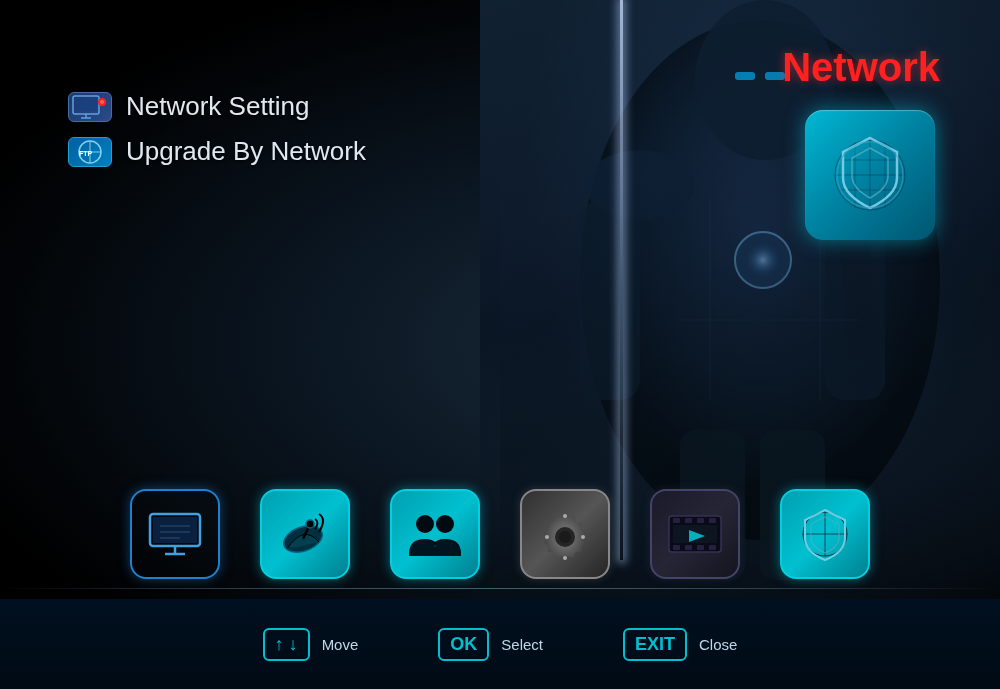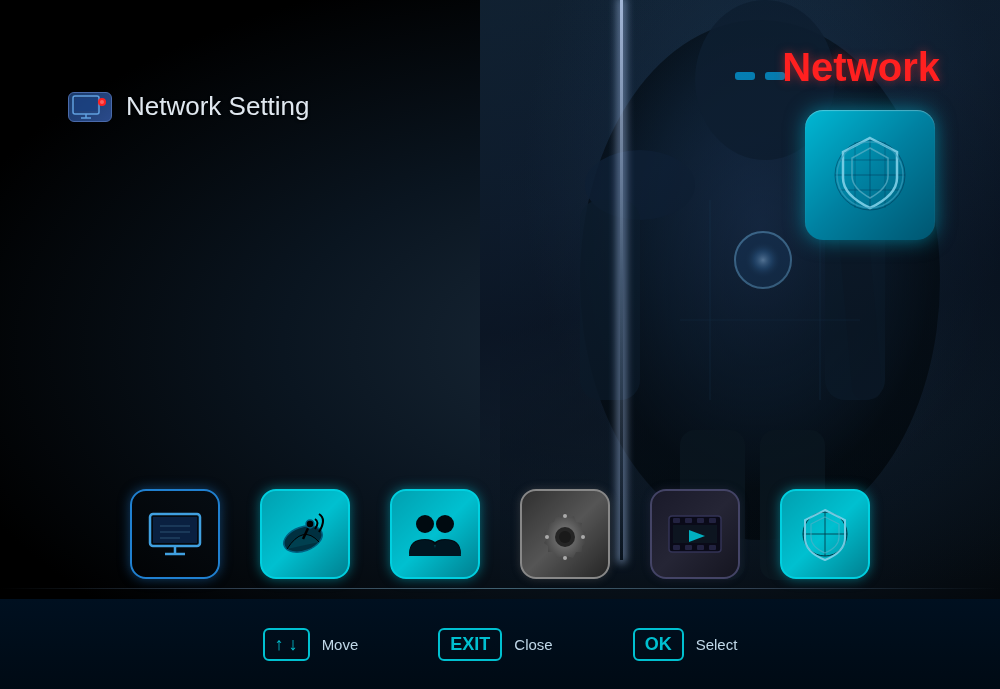--- a/index.html
+++ b/index.html
@@ -341,20 +341,33 @@
         <line x1="15" y1="20" x2="15" y2="24" stroke="#60a0e0" stroke-width="1.5"></line>
         <line x1="10" y1="24" x2="20" y2="24" stroke="#60a0e0" stroke-width="1.5"></line>
 
         <circle cx="31" cy="8" r="4" fill="#ff2020"></circle>
         <circle cx="31" cy="8" r="2" fill="#ff6060"></circle>
       </svg>
     </div>
     <span class="menu-item-label">Network Setting</span>
   </div>
 
+  <div class="menu-item">
+    <div class="menu-item-icon upgrade">
+      <svg width="38" height="26" viewBox="0 0 38 26" xmlns="http://www.w3.org/2000/svg">
+
+        <circle cx="19" cy="13" r="11" fill="none" stroke="#80d0f0" stroke-width="1.5"></circle>
+        <line x1="8" y1="13" x2="30" y2="13" stroke="#80d0f0" stroke-width="1"></line>
+        <line x1="19" y1="2" x2="19" y2="24" stroke="#80d0f0" stroke-width="1"></line>
+
+        <text x="8" y="17" font-size="7" fill="#ffffff" font-weight="bold">FTP</text>
+      </svg>
+    </div>
+    <span class="menu-item-label">Upgrade By Network</span>
+  </div>
 
 
 </div>
 
 <div class="icon-bar">
 
   <div class="bottom-icon tv">
     <svg width="60" height="60" viewBox="0 0 60 60" xmlns="http://www.w3.org/2000/svg">
       <rect x="5" y="10" width="50" height="32" rx="3" fill="none" stroke="#40a0e0" stroke-width="2.5"></rect>
       <rect x="8" y="13" width="44" height="26" fill="#0a2040"></rect>
@@ -456,25 +469,25 @@
 
   <div class="control-item">
     <div class="control-btn">
       <span>↑ ↓</span>
     </div>
     <span class="control-label">Move</span>
   </div>
 
   <div class="control-item">
     <div class="control-btn">
+      <span>OK</span>
+    </div>
+    <span class="control-label">Select</span>
+  </div>
+
+  <div class="control-item">
+    <div class="control-btn">
       <span>EXIT</span>
     </div>
     <span class="control-label">Close</span>
   </div>
 
-  <div class="control-item">
-    <div class="control-btn">
-      <span>OK</span>
-    </div>
-    <span class="control-label">Select</span>
-  </div>
-
 </div>
 
 </body></html>

